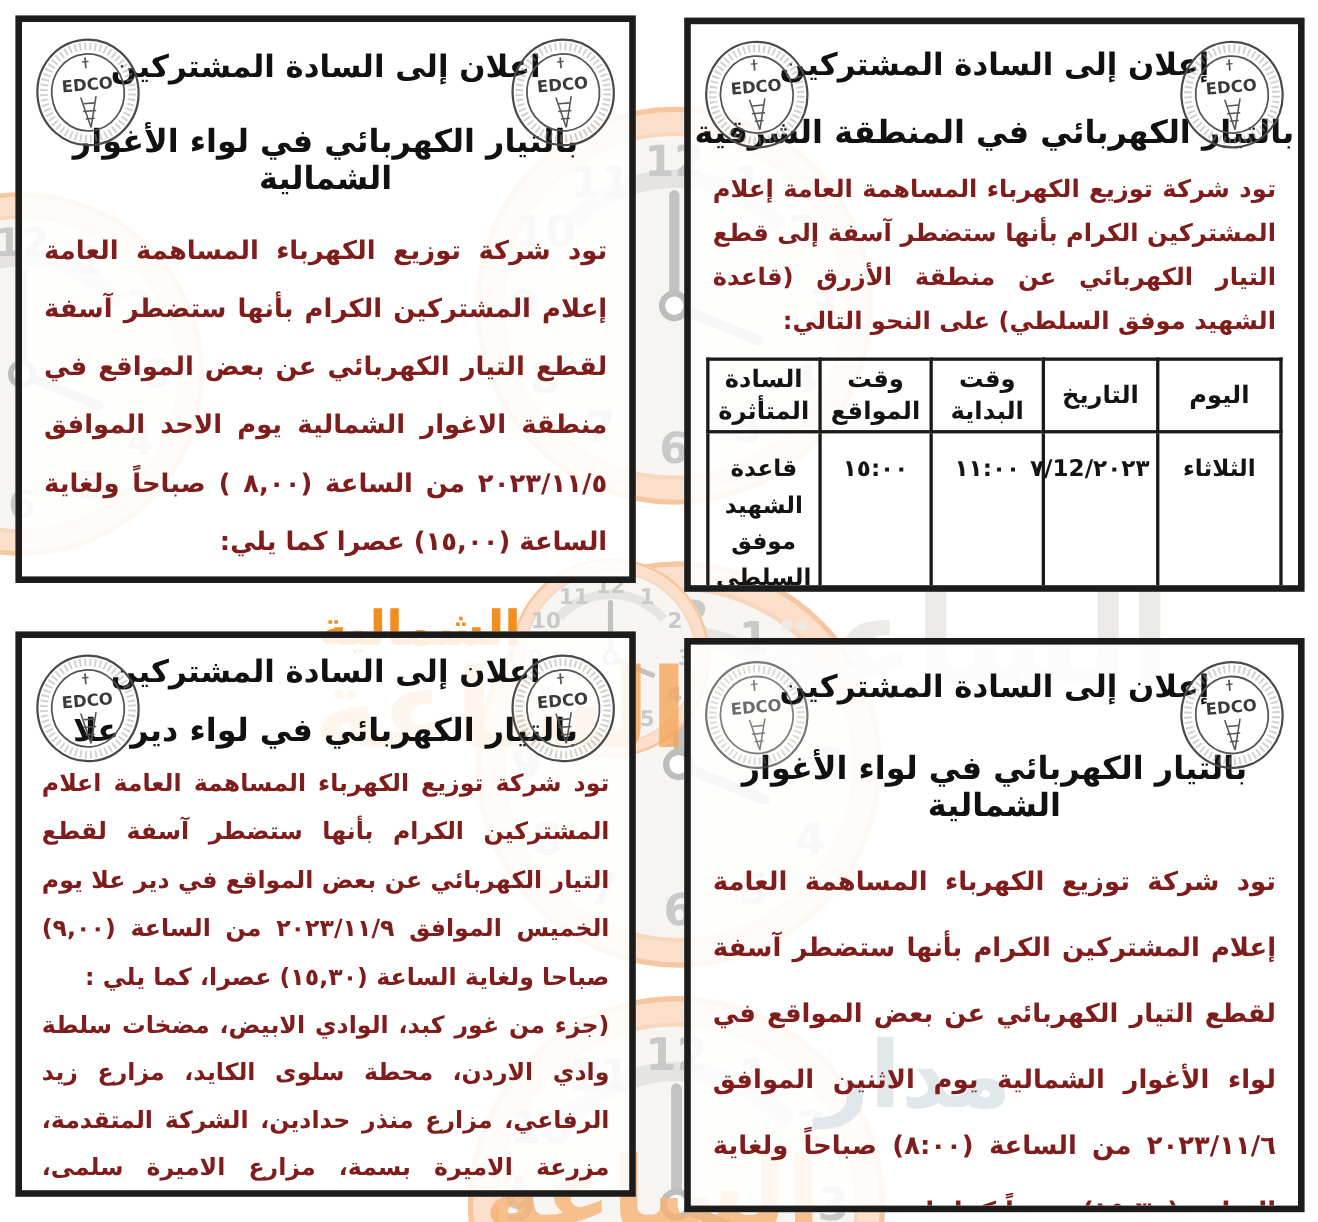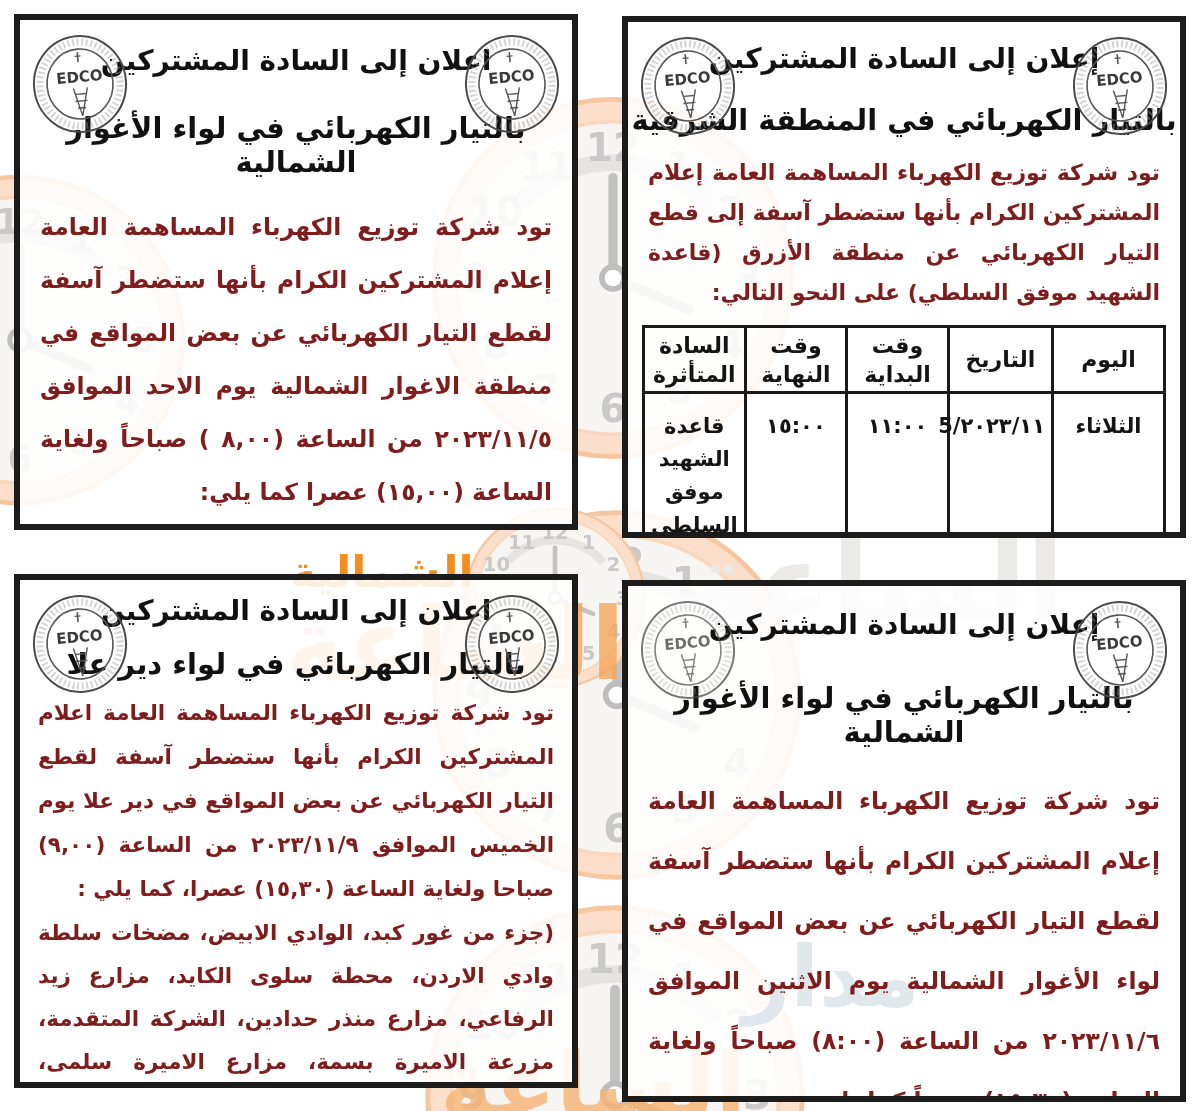--- a/index.html
+++ b/index.html
@@ -169,28 +169,28 @@
           <col style="width:20%">
           <col style="width:19.5%">
           <col style="width:19.5%">
           <col style="width:19.5%">
       </colgroup>
       <thead>
         <tr>
           <th>اليوم</th>
           <th>التاريخ</th>
           <th>وقت البداية</th>
-          <th>وقت النهاية</th>
+          <th>وقت المواقع</th>
           <th>السادة المتأثرة</th>
         </tr>
       </thead>
       <tbody>
         <tr>
           <td>الثلاثاء</td>
-          <td>٢٠٢٣/١١/5</td>
+          <td>٢٠٢٣/12/٧</td>
           <td>١١:٠٠</td>
           <td>١٥:٠٠</td>
           <td>قاعدة الشهيد موفق السلطي</td>
         </tr>
       </tbody>
     </table>
 
   </section>
 
   <section class="card card-bl">

